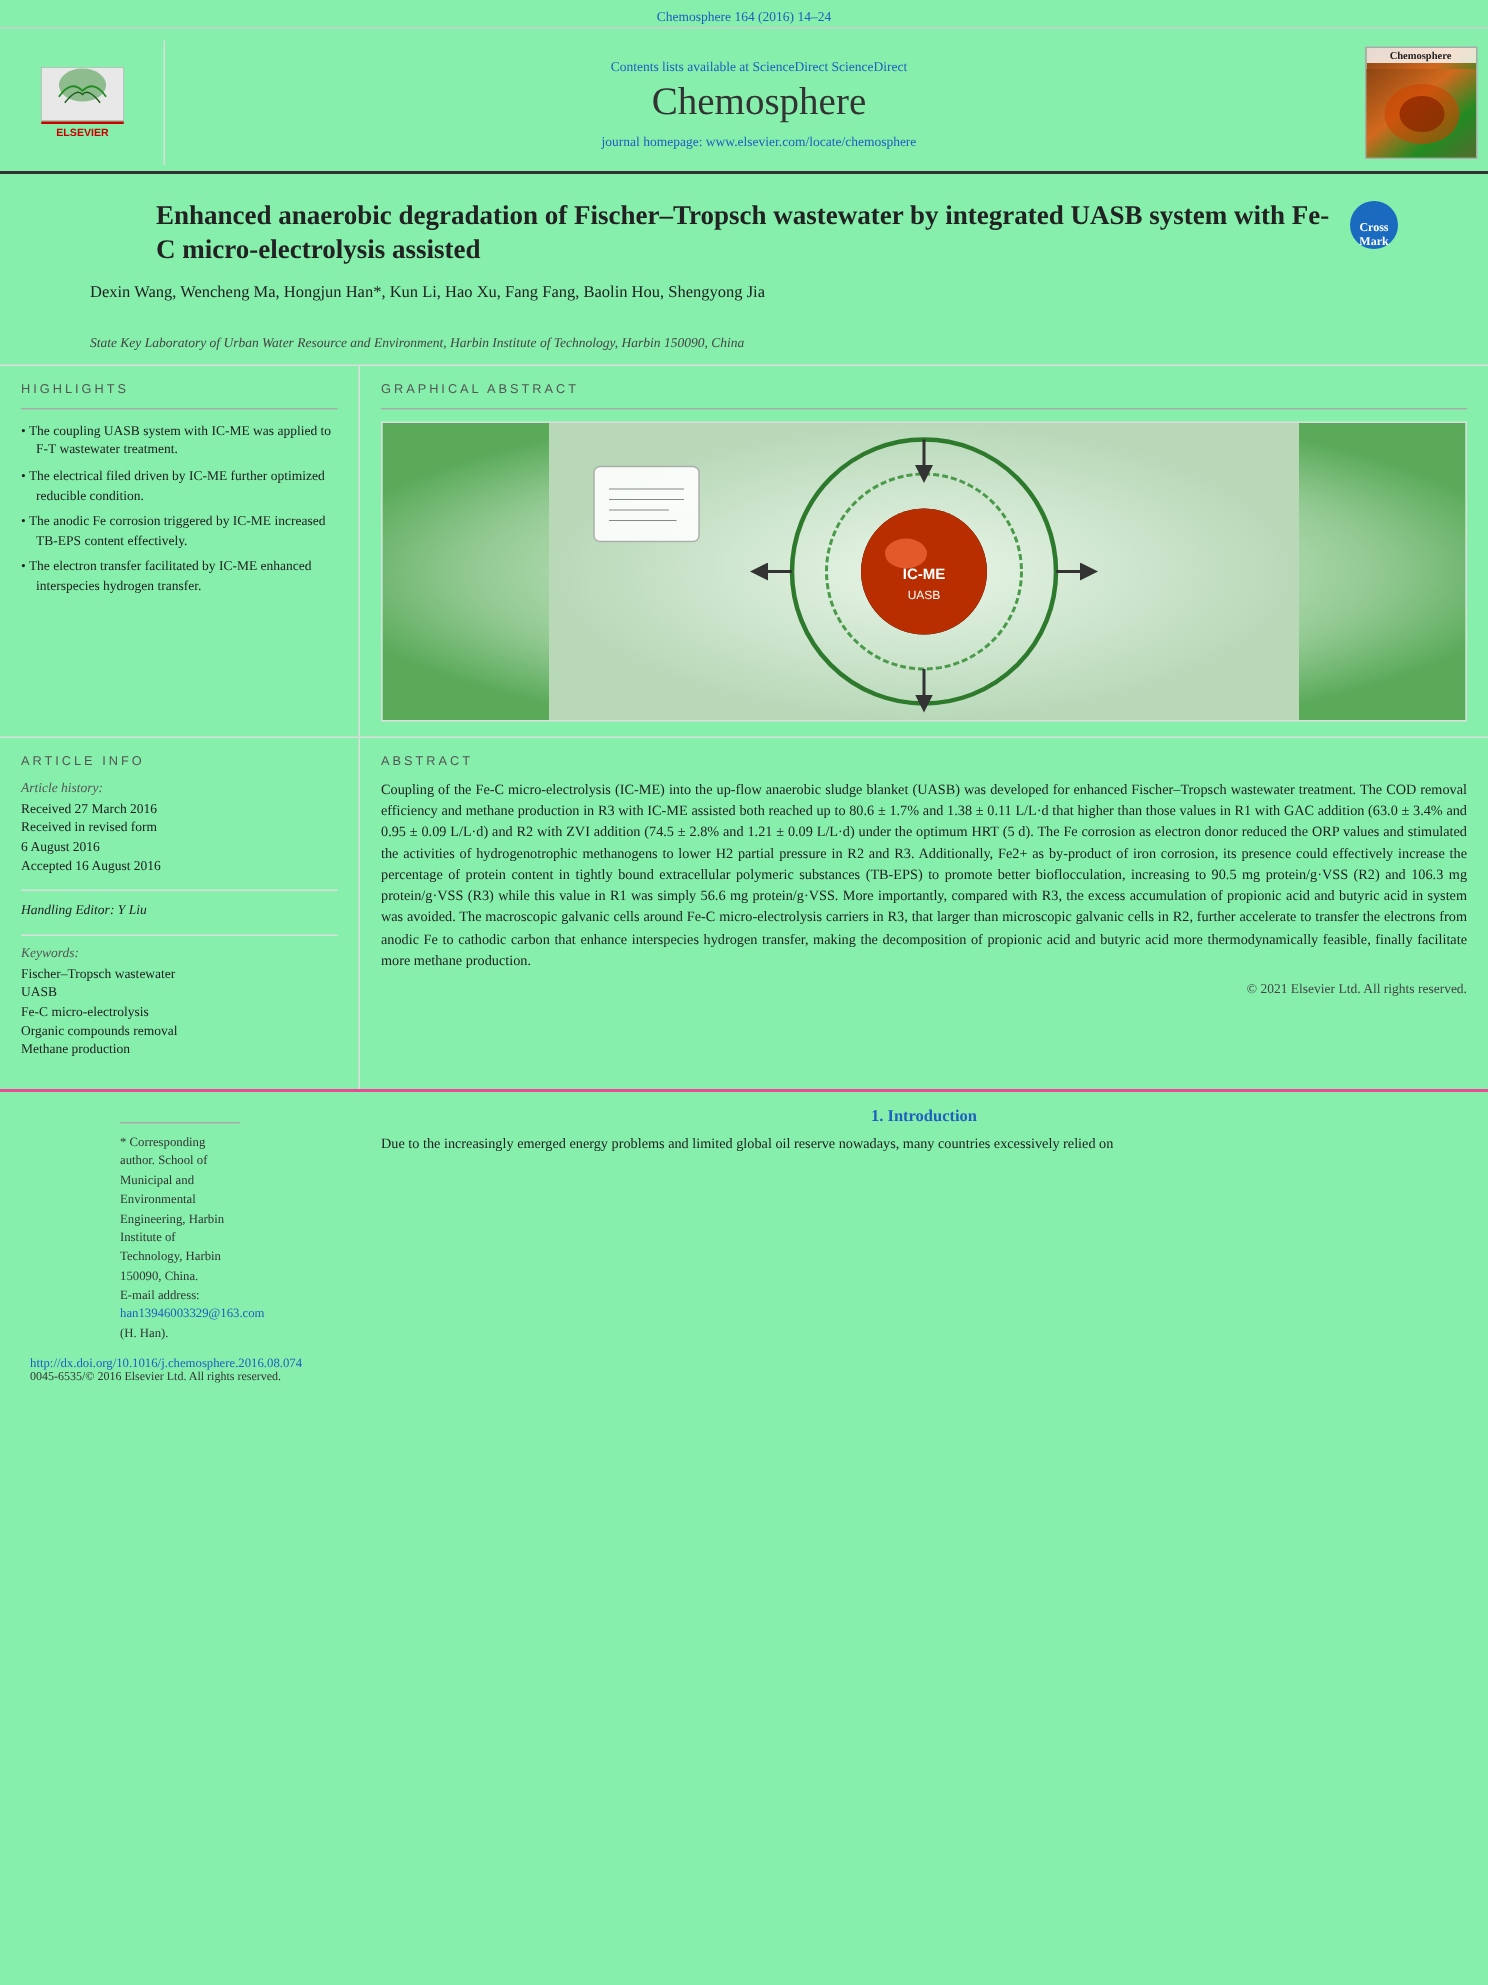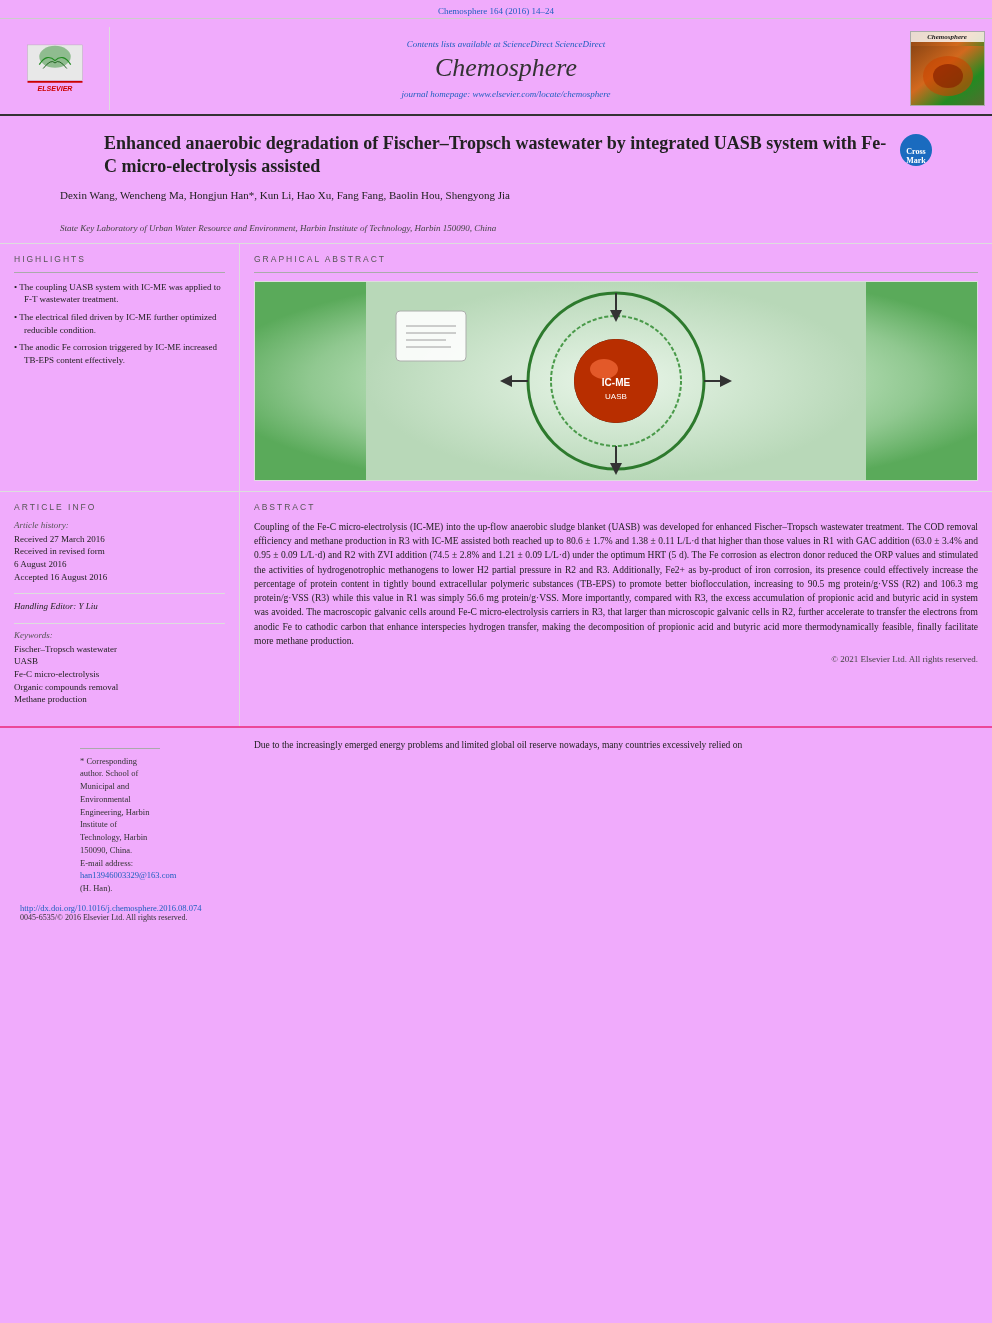--- a/index.html
+++ b/index.html
@@ -8,40 +8,39 @@
       font-family: 'Times New Roman', Times, serif;
       font-size: 10px;
       color: #222;
       width: 992px;
       min-height: 1323px;
     }
 
     .page {
       width: 992px;
       min-height: 1323px;
-      background: #f0abfc;
+      background: #86efac;
       position: relative;
     }
 
     
     .top-bar {
       text-align: center;
       padding: 6px 0 2px 0;
       font-size: 9px;
       color: #2060c0;
       border-bottom: 1px solid #ccc;
     }
 
     
     .header-section {
       display: flex;
       align-items: stretch;
       border-bottom: 2px solid #333;
       padding: 8px 0 4px 0;
-      font-style: italic;
     }
     .header-logo {
       width: 110px;
       min-height: 80px;
       display: flex;
       flex-direction: column;
       align-items: center;
       justify-content: center;
       border-right: 1px solid #ddd;
       padding: 4px 8px;
@@ -383,20 +382,21 @@
   </div>
 
   <div class="two-col">
     <div class="left-col">
       <div class="section-label">HIGHLIGHTS</div>
       <div class="highlights-divider"></div>
       <div>
         <div class="highlight-item">The coupling UASB system with IC-ME was applied to F-T wastewater treatment.</div>
         <div class="highlight-item">The electrical filed driven by IC-ME further optimized reducible condition.</div>
         <div class="highlight-item">The anodic Fe corrosion triggered by IC-ME increased TB-EPS content effectively.</div>
+        <div class="highlight-item">The electron transfer facilitated by IC-ME enhanced interspecies hydrogen transfer.</div>
       </div>
     </div>
     <div class="right-col">
       <div class="section-label">GRAPHICAL ABSTRACT</div>
       <div class="ga-divider"></div>
       <div class="graphical-abstract-img">
 
         <svg width="100%" height="200" viewBox="0 0 500 200">
           <defs>
             <radialGradient id="bgGrad" cx="50%" cy="50%" r="50%">
@@ -484,17 +484,18 @@
           <span style="color:#2060c0;">han13946003329@163.com</span>
           <span>(H. Han).</span>
         </div>
       </div>
       <div style="padding: 8px 14px 0 0;">
         <div class="footnote-link">http://dx.doi.org/10.1016/j.chemosphere.2016.08.074</div>
         <div class="bottom-bar-text">0045-6535/© 2016 Elsevier Ltd. All rights reserved.</div>
       </div>
     </div>
     <div class="intro-right">
+      <div class="intro-heading">1. Introduction</div>
       <div class="intro-text">Due to the increasingly emerged energy problems and limited global oil reserve nowadays, many countries excessively relied on</div>
     </div>
   </div>
 
 </div>
 
 </body></html>

